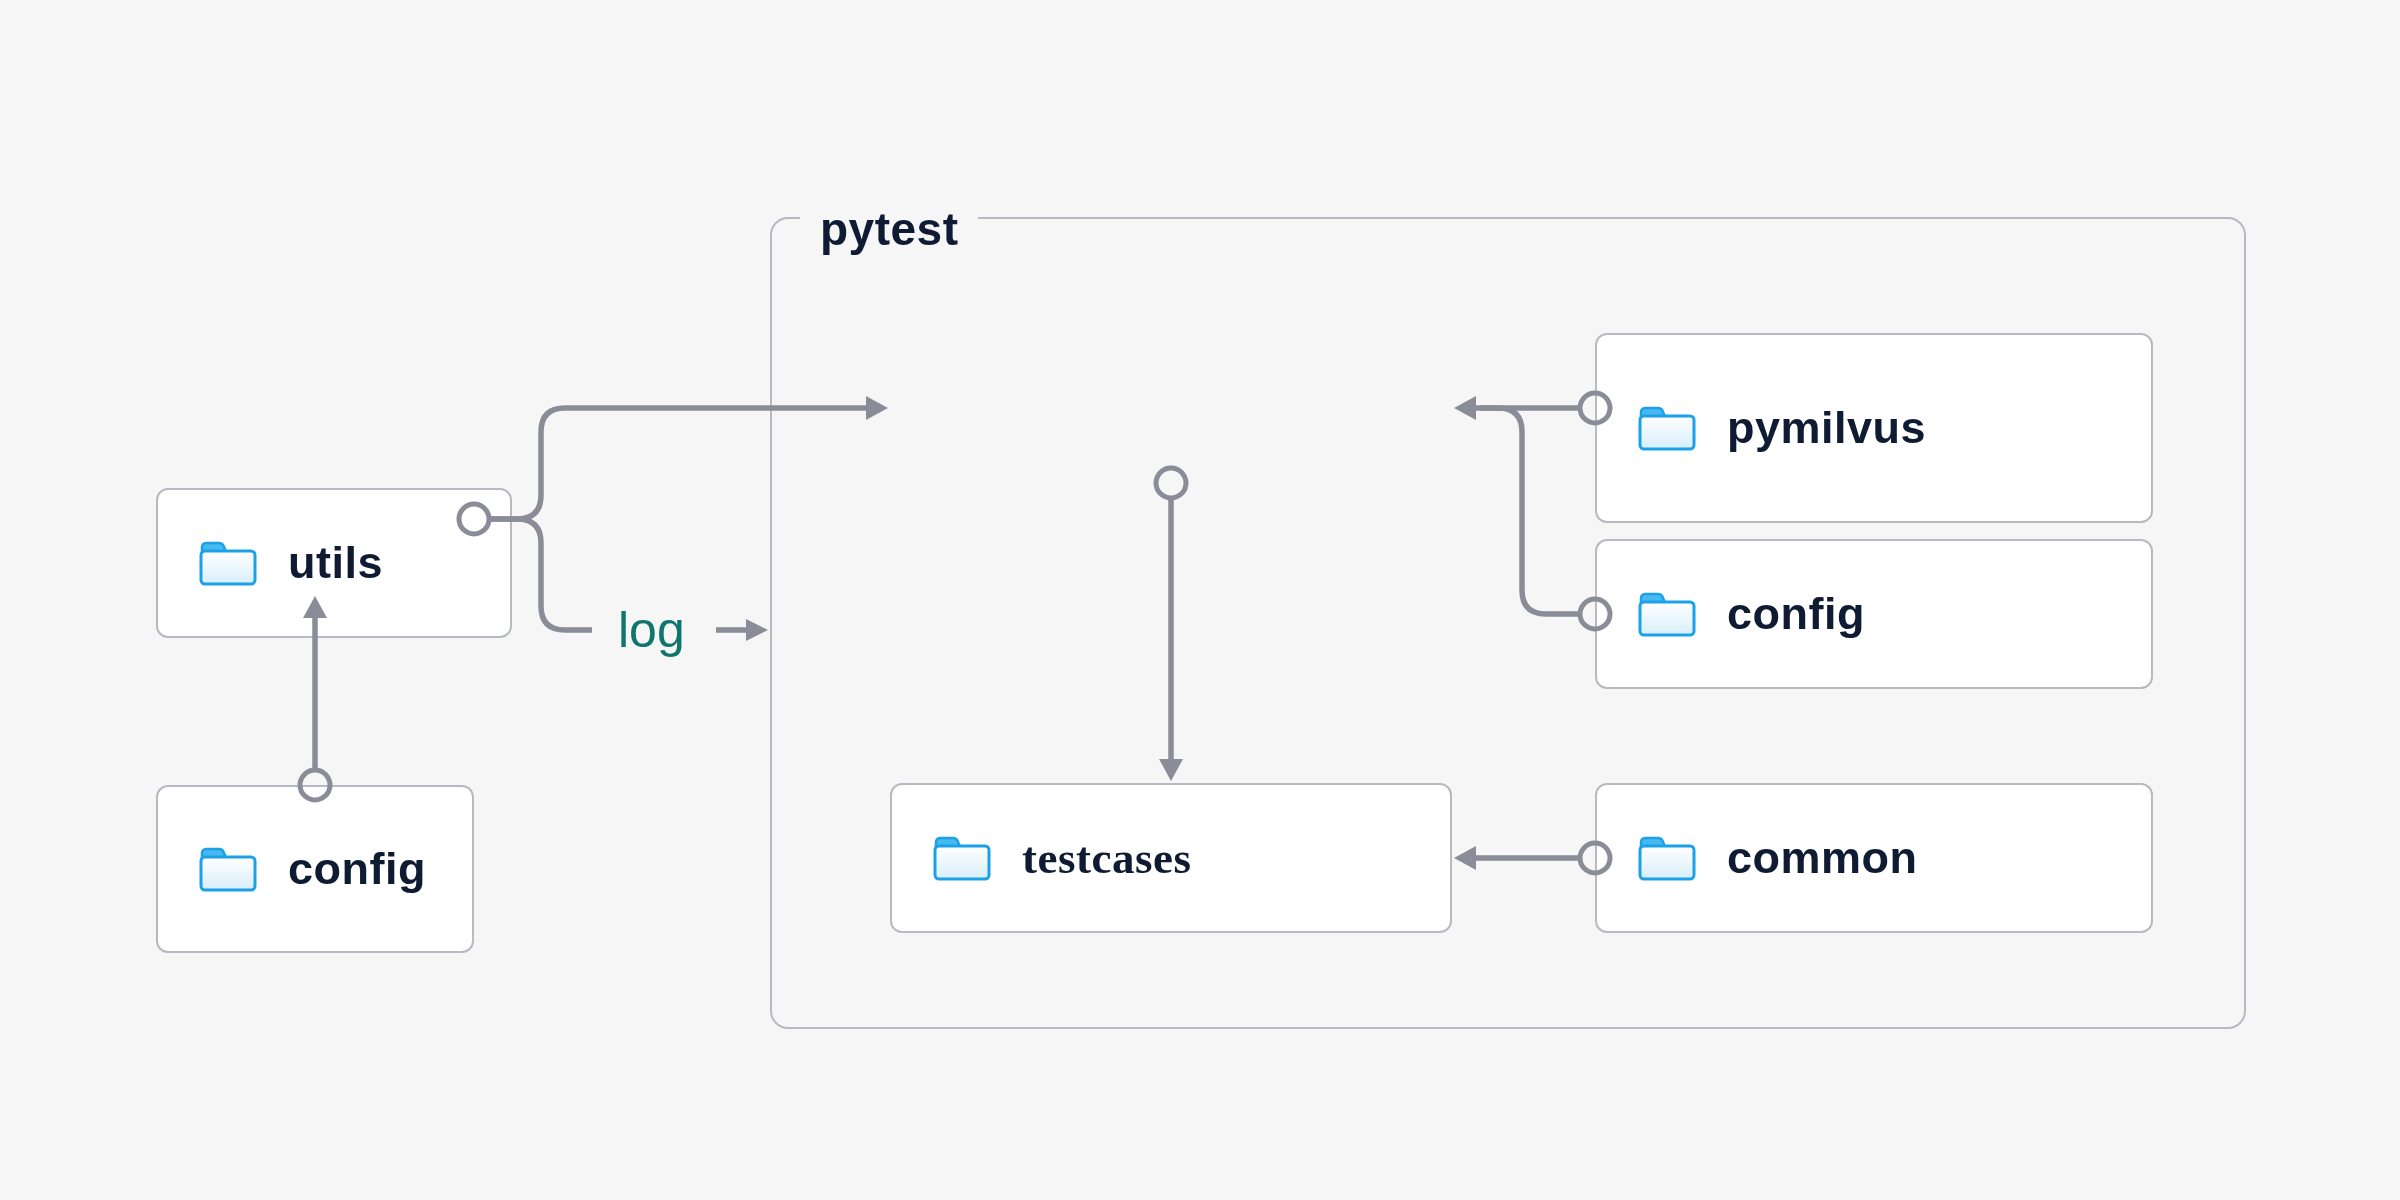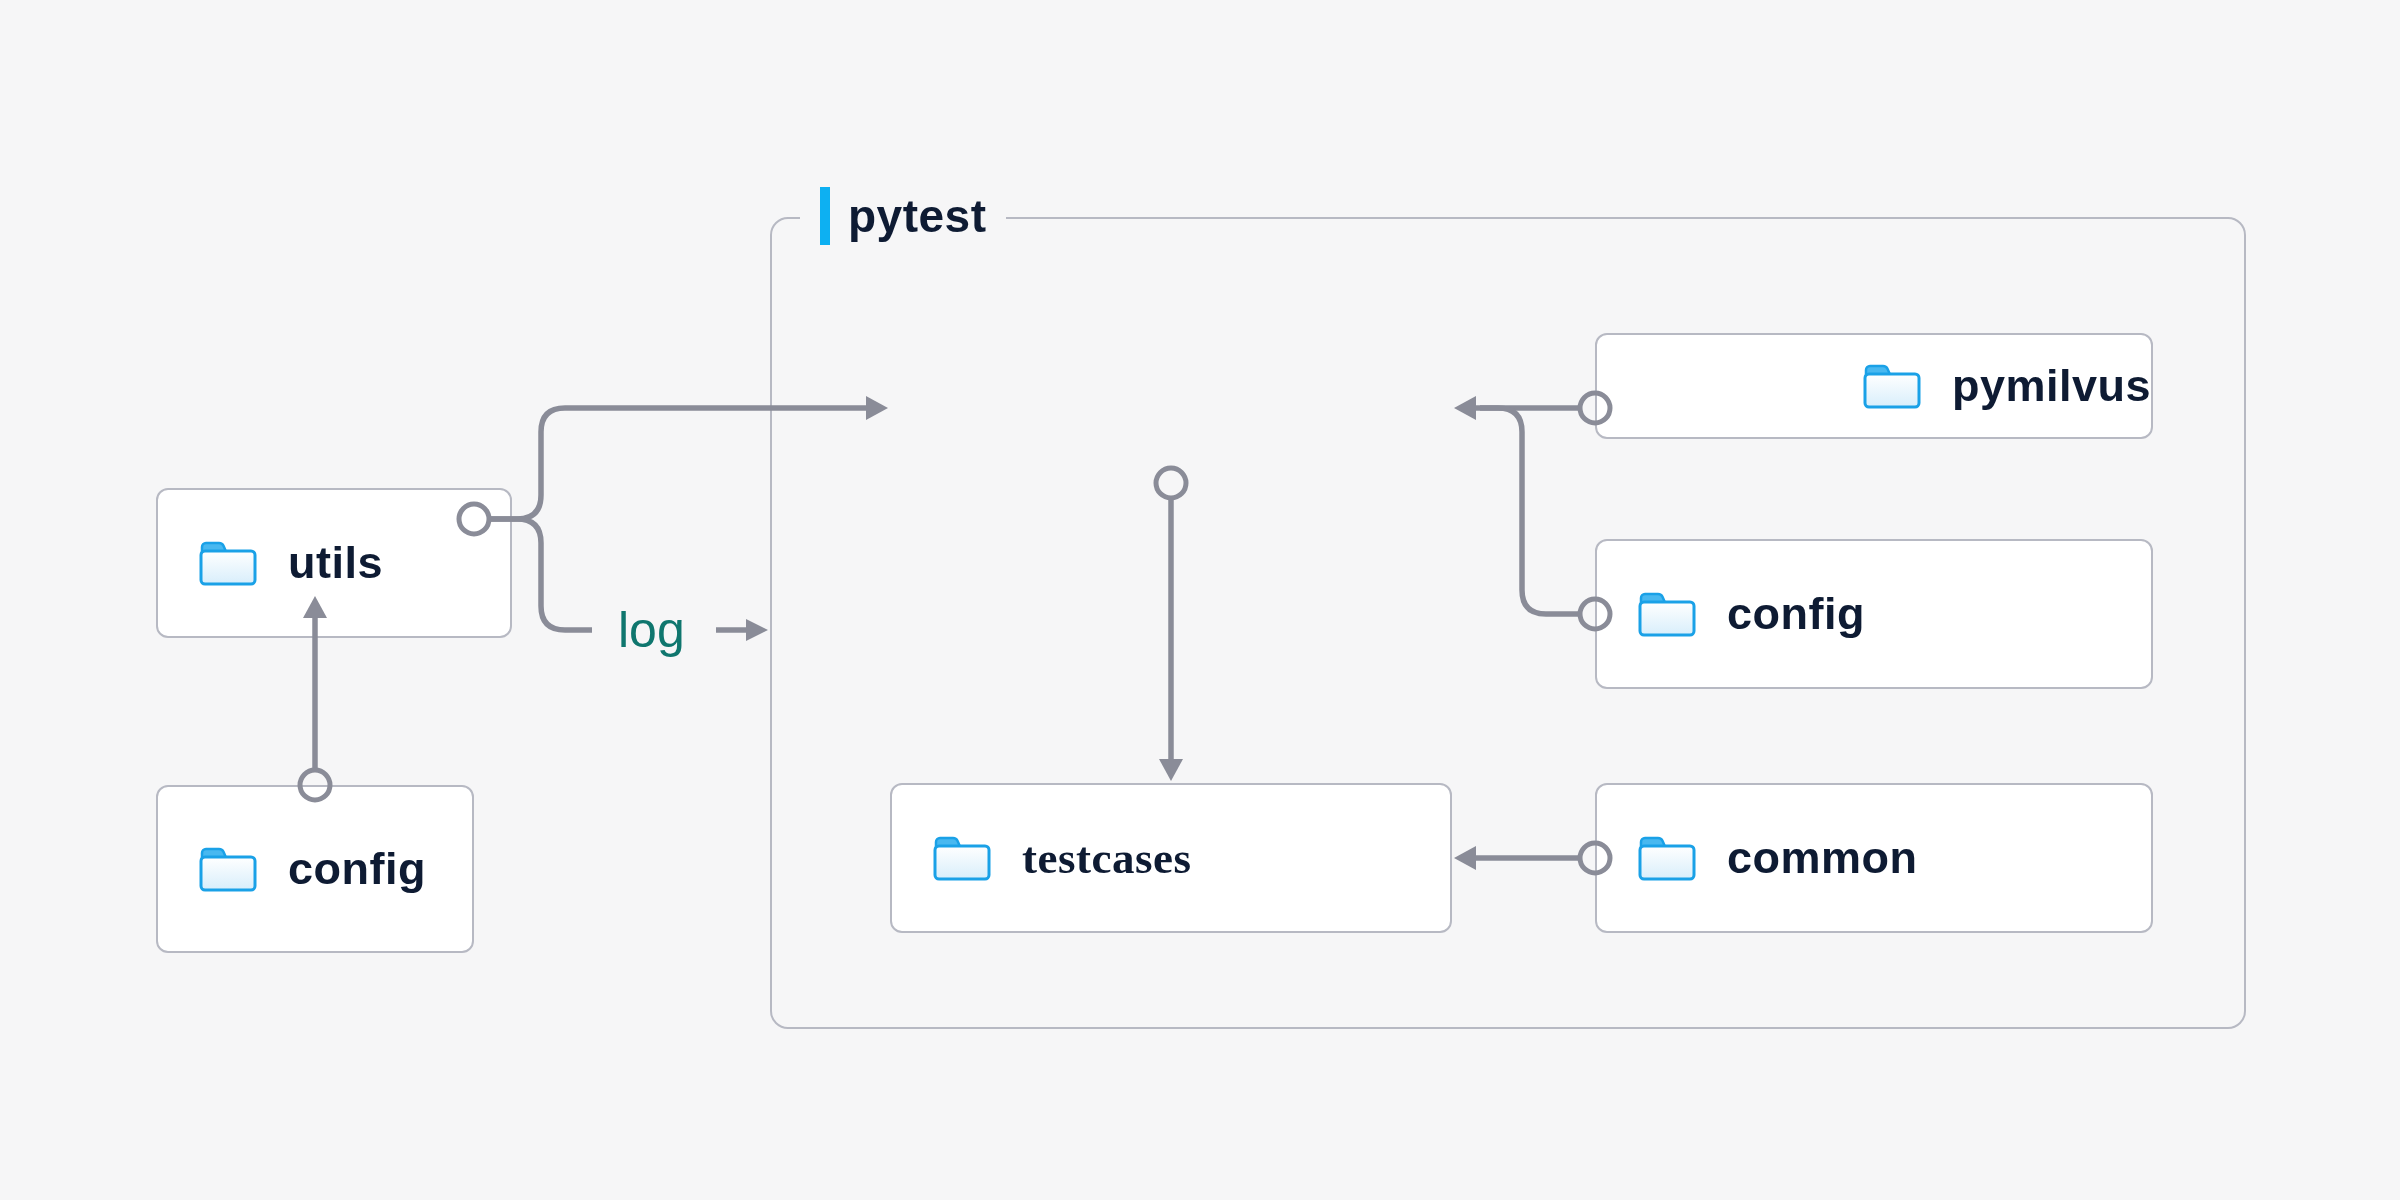--- a/index.html
+++ b/index.html
@@ -24,20 +24,21 @@
   }
   .group-label {
     position: absolute;
     left: 800px; top: 184px;
     height: 64px;
     display: flex; align-items: center;
     gap: 18px;
     padding: 0 20px;
     background: #f6f6f7;
     z-index: 1;
+    flex-direction: column;
   }
   .accent-bar {
     width: 10px; height: 58px;
     background: #0db0f2;
     display: inline-block;
   }
   .group-label-text {
     font-size: 46px;
     font-weight: 700;
     color: #0e1b33;
@@ -60,21 +61,21 @@
     font-size: 45px;
     font-weight: 700;
     color: #0e1b33;
     letter-spacing: 0.5px;
     white-space: nowrap;
   }
 
   #node-utils     { left: 156px;  top: 444px; width: 356px; height: 150px; margin-top: 44px; }
   #node-config    { left: 156px;  top: 785px; width: 318px; height: 168px; }
   #node-base      { left: 890px;  top: 333px; width: 562px; height: 150px; }
-  #node-pymilvus  { left: 1595px; top: 333px; width: 558px; height: 106px; justify-content: flex-end; }
+  #node-pymilvus  { left: 1595px; top: 333px; width: 558px; height: 190px; }
   #node-check     { left: 1595px; top: 539px; width: 558px; height: 150px; }
   #node-testcases { left: 890px;  top: 783px; width: 562px; height: 150px; font-family: Liberation Serif, serif; }
   #node-common    { left: 1595px; top: 783px; width: 558px; height: 150px; }
 
   
   .edge-label {
     position: absolute;
     left: 618px; top: 599px;
     height: 62px; line-height: 62px;
     font-size: 50px;

